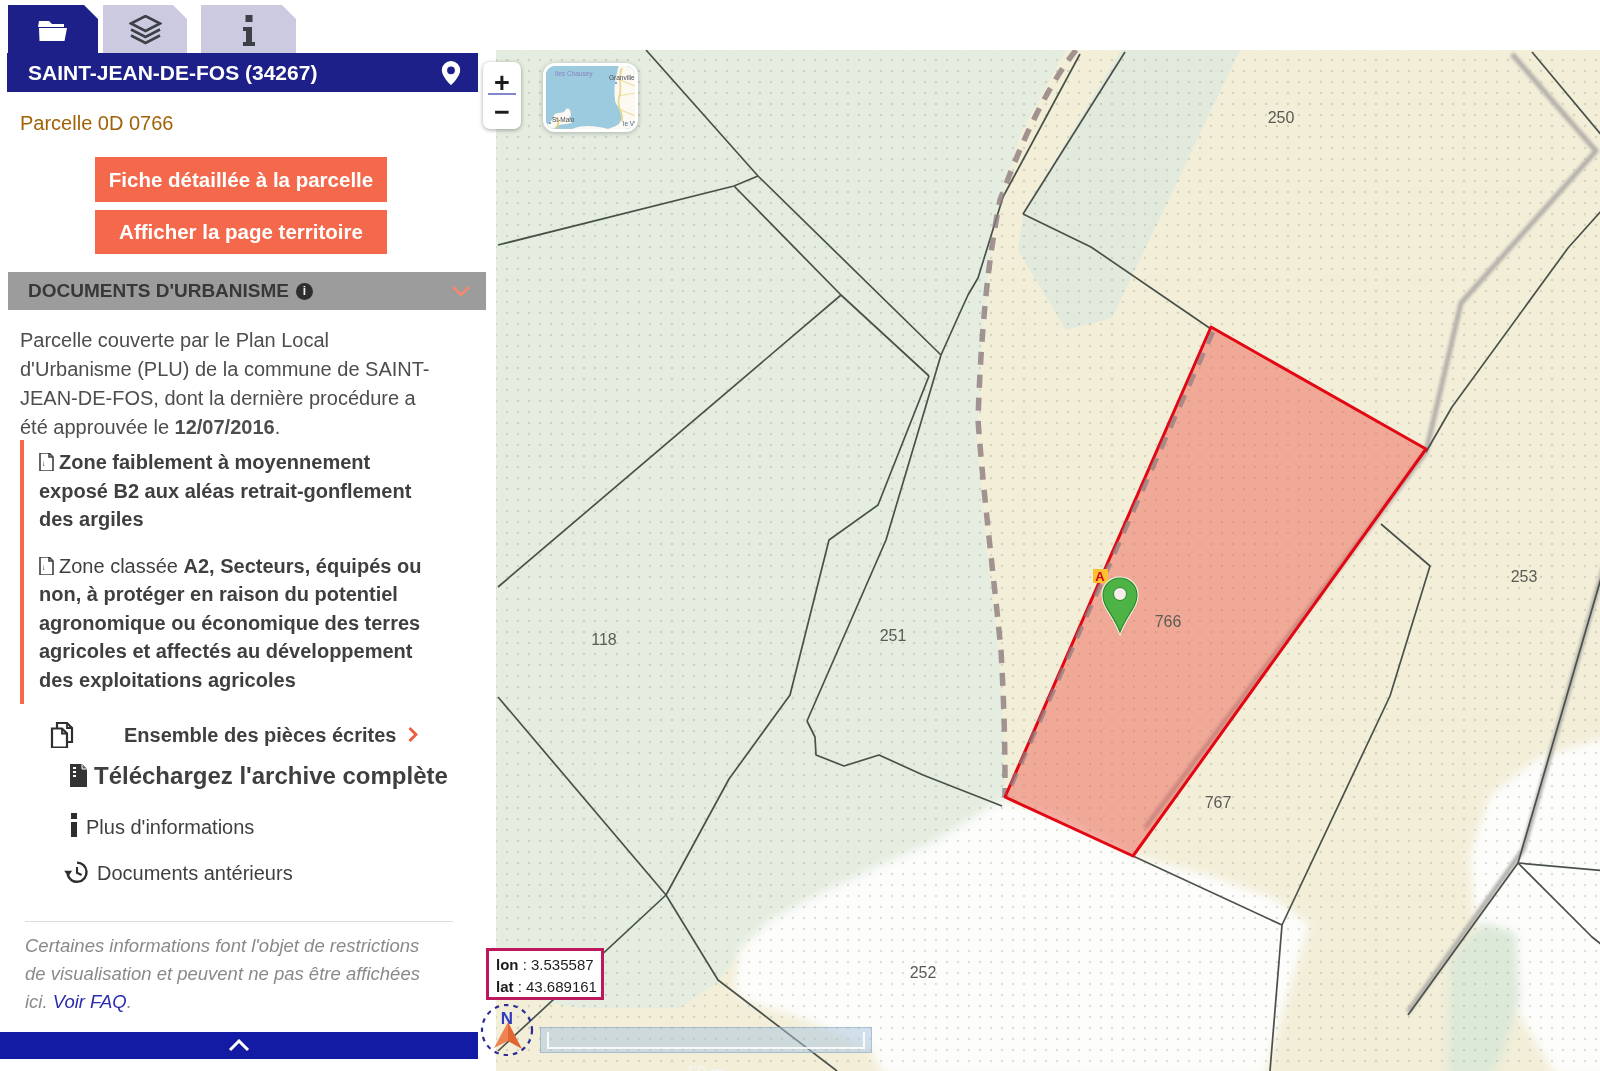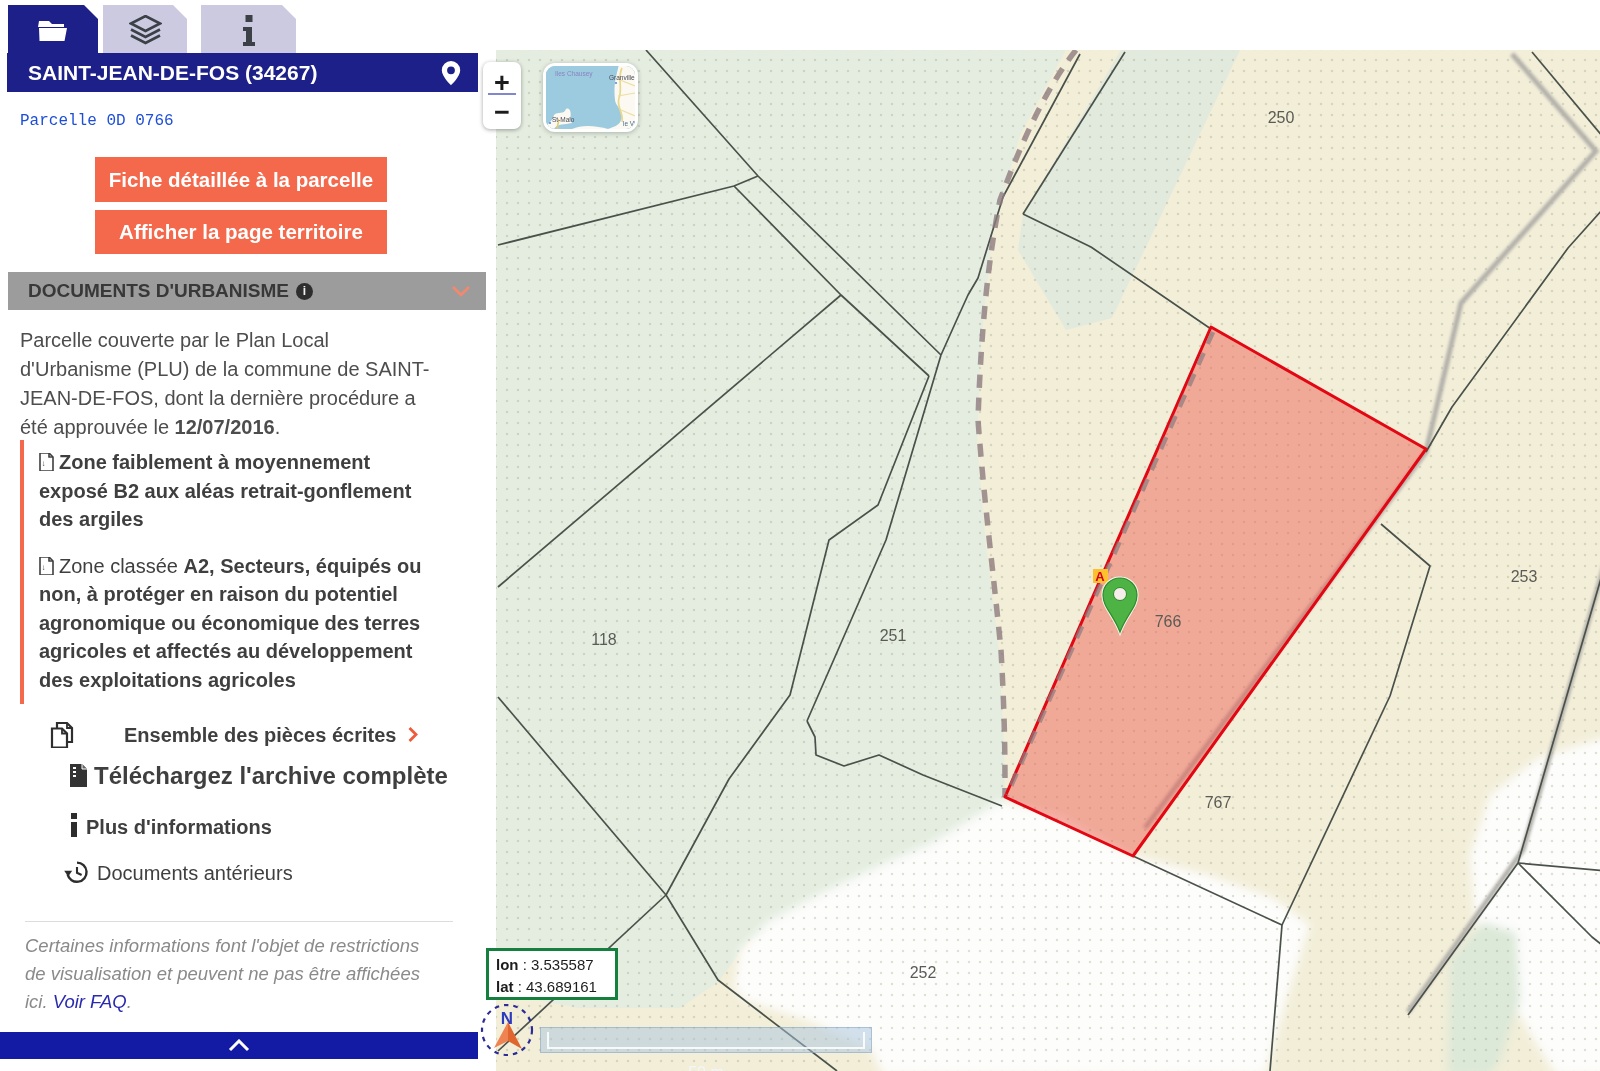--- a/index.html
+++ b/index.html
@@ -122,21 +122,21 @@
   <path d="M12,53 C14,57 10,59 12,63" stroke="#e8c96a" stroke-width="1.6" fill="none"></path>
   <text x="9" y="10" font-size="6.5" fill="#8a84c0" font-family="Liberation Sans,sans-serif">Iles Chausey</text>
   <text x="63" y="14" font-size="6.5" fill="#4a4a55" font-family="Liberation Sans,sans-serif">Granville</text>
   <text x="6" y="56" font-size="6.5" fill="#4a4a55" font-family="Liberation Sans,sans-serif">St-Malo</text>
   <text x="77" y="60" font-size="6.5" fill="#4a6a8a" font-family="Liberation Sans,sans-serif">le Vi</text>
   <circle cx="70" cy="17" r="1.1" fill="#5b8fd4"></circle>
         <circle cx="4" cy="57" r="1.1" fill="#5b8fd4"></circle>
 </svg>
 </div>
 
-<div class="abs" style="left:486px;top:948px;width:132px;height:52px;background:#fff;border:3px solid #15803d;padding:3px 0 0 7px;line-height:22px;font-size:15px;color:#1d1d1d;">
+<div class="abs" style="left:486px;top:948px;width:118px;height:52px;background:#fff;border:3px solid #be185d;padding:3px 0 0 7px;line-height:22px;font-size:15px;color:#1d1d1d;">
   <div><b>lon</b> : 3.535587</div>
   <div><b>lat</b> : 43.689161</div>
 </div>
 
 <svg class="abs" style="left:480px;top:1003px;" width="56" height="56" viewBox="0 0 56 56">
   <circle cx="27" cy="27" r="25" fill="none" stroke="#2c2c96" stroke-width="2.2" stroke-dasharray="4.5 5"></circle>
   <text x="27" y="21" font-size="17" font-weight="bold" fill="#2d3bc0" text-anchor="middle" font-family="Liberation Sans,sans-serif">N</text>
   <polygon points="28,19 14,45 28,38" fill="#ef8352"></polygon>
   <polygon points="28,19 42,46 28,38" fill="#e0662f"></polygon>
 </svg>
@@ -169,21 +169,21 @@
         </svg>
   </div>
 
   <div class="abs" style="left:7px;top:53px;width:471px;height:39px;background:#1d2088;">
     <div class="abs" style="left:21px;top:0;height:51px;line-height:39px;color:#fff;font-size:21px;font-weight:bold;">SAINT-JEAN-DE-FOS (34267)</div>
     <svg class="abs" style="left:433px;top:8px;" width="22" height="25" viewBox="0 0 22 25">
           <path d="M11,0 a9.2,9.2 0 0 1 9.2,9.2 c0,6.5 -9.2,15 -9.2,15 s-9.2,-8.5 -9.2,-15 A9.2,9.2 0 0 1 11,0 z M11,5.4 a3.9,3.9 0 1 0 0,7.8 a3.9,3.9 0 0 0 0,-7.8 z" fill="#fff"></path>
         </svg>
   </div>
 
-  <div class="abs" style="left:20px;top:112px;font-size:16px;color:#1d4ed8;font-family:Liberation Mono, monospace;">Parcelle 0D 0766</div>
+  <div class="abs" style="left:20px;top:112px;font-size:20px;color:#a16207;">Parcelle 0D 0766</div>
 
   <div class="abs" style="left:95px;top:210px;width:292px;height:44px;background:#f4694c;color:#fff;font-size:20.5px;font-weight:bold;text-align:center;line-height:44px;">Afficher la page territoire</div>
 
   <div class="abs" style="left:95px;top:157px;width:292px;height:45px;background:#f4694c;color:#fff;font-size:20.5px;font-weight:bold;text-align:center;line-height:45px;">Fiche détaillée à la parcelle</div>
 
   <div class="abs" style="left:8px;top:272px;width:478px;height:38px;background:#9d9c9c;">
     <div class="abs" style="left:20px;top:0;height:38px;line-height:38px;font-size:19px;font-weight:bold;color:#383838;">DOCUMENTS D'URBANISME</div>
     <div class="abs" style="left:288px;top:11px;width:17px;height:17px;border-radius:50%;background:#2e2e2e;color:#efefef;font-size:12px;font-weight:bold;text-align:center;line-height:17px;">i</div>
     <svg class="abs" style="left:444px;top:14px;" width="18" height="11" viewBox="0 0 18 11">
           <path d="M1,1 L9,9 L17,1" fill="none" stroke="#f4886d" stroke-width="2.6"></path>
@@ -225,21 +225,21 @@
           <rect x="4" y="3" width="3" height="2" fill="#fff"></rect>
           <rect x="4" y="7" width="3" height="2" fill="#fff"></rect>
           <rect x="4" y="11" width="3" height="2" fill="#fff"></rect>
         </svg><span style="font-size:24px;font-weight:bold;color:#3f3f3f;">Téléchargez l'archive complète</span>
   </div>
 
   <div class="abs" style="left:70px;top:813px;">
     <svg style="vertical-align:-3px;margin-right:8px;" width="8" height="24" viewBox="0 0 8 24">
           <rect x="1" y="0" width="6" height="6" fill="#2d2d2d"></rect>
           <rect x="1" y="9" width="6" height="15" fill="#2d2d2d"></rect>
-        </svg><span style="font-size:20px;font-weight:bold;color:#3f3f3f;">Plus d'informations</span>
+        </svg><span style="font-size:20px;font-weight:normal;color:#3f3f3f;">Plus d'informations</span>
   </div>
 
   <div class="abs" style="left:64px;top:860px;">
     <svg style="vertical-align:-4px;margin-right:8px;" width="25" height="24" viewBox="0 0 25 24">
           <path d="M13,2.6 a9.6,9.6 0 1 1 -9.4,11.8" fill="none" stroke="#2d2d2d" stroke-width="2.4"></path>
           <polygon points="0.2,10.8 8.2,10.8 4.2,16.4" fill="#2d2d2d"></polygon>
           <path d="M13,7 v5.8 l4.6,2.2" fill="none" stroke="#2d2d2d" stroke-width="2.1"></path>
         </svg><span style="font-size:20px;font-weight:normal;color:#3f3f3f;">Documents antérieurs</span>
   </div>
 

